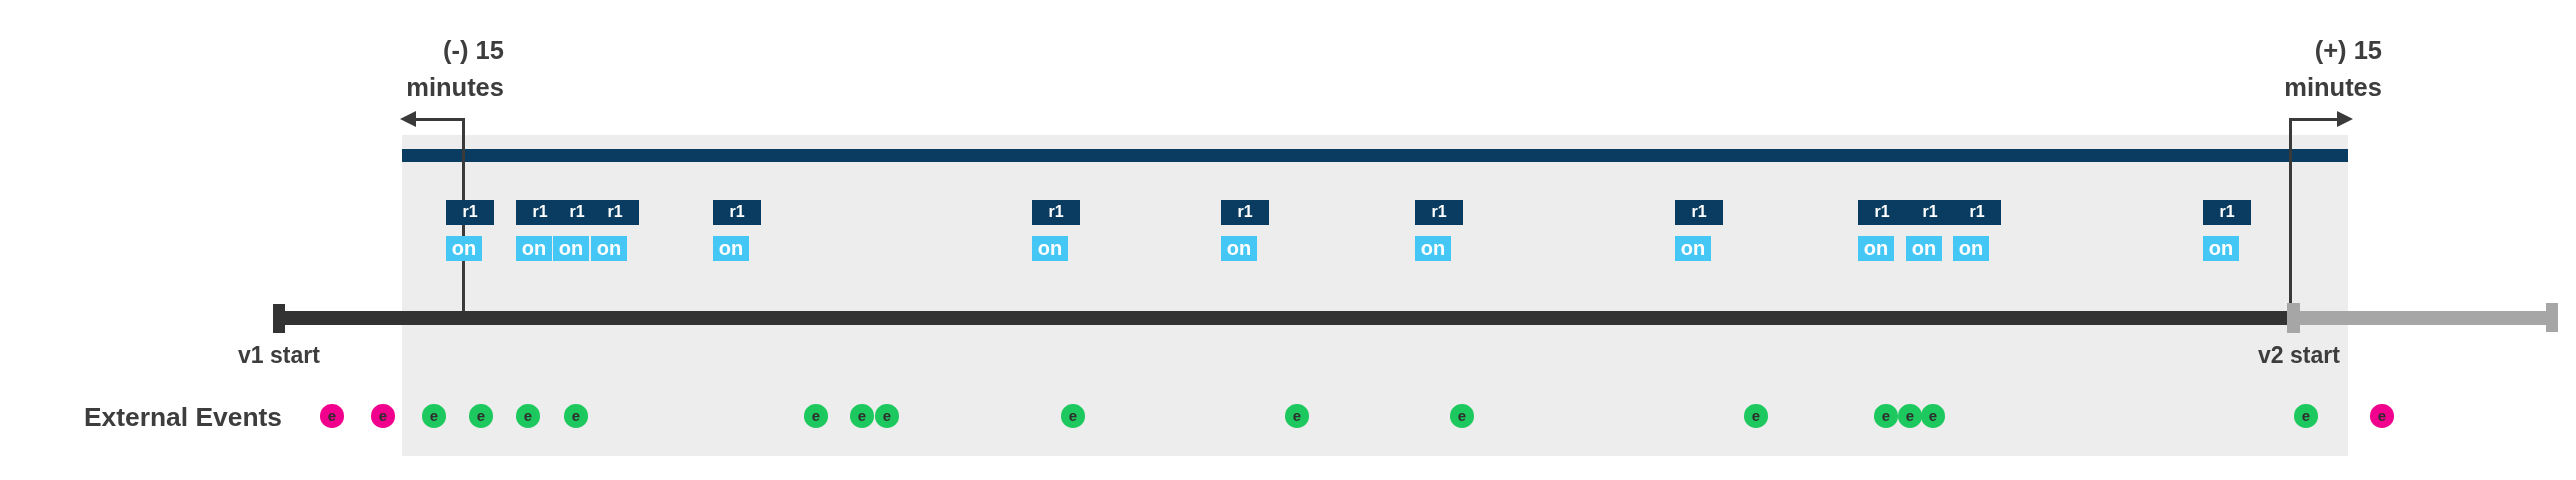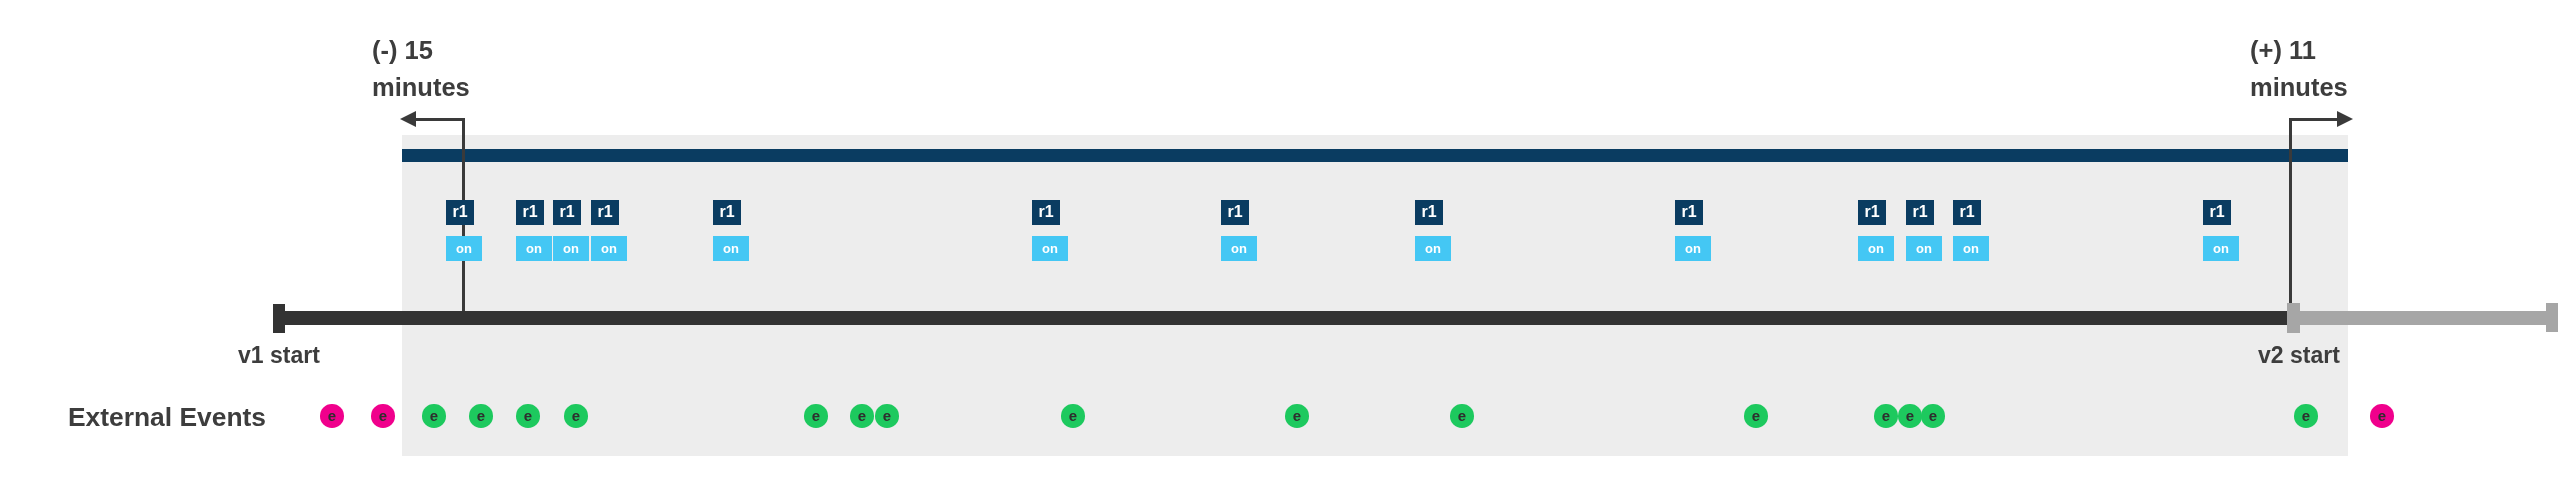--- a/index.html
+++ b/index.html
@@ -14,41 +14,41 @@
   
   .vline{width:2.8px;background:#3a3a3a;z-index:3;}
   .vline.left{left:462px;top:118px;height:206px;}
   .vline.right{left:2289px;top:118px;height:193px;}
   .hline{height:2.8px;background:#3a3a3a;z-index:3;}
   .hline.left{left:415px;top:118px;width:49px;}
   .hline.right{left:2291px;top:118px;width:47px;}
   .tri{width:0;height:0;z-index:3;}
   .tri.left{left:400px;top:111px;border-top:8.5px solid transparent;border-bottom:8.5px solid transparent;border-right:16px solid #3a3a3a;}
   .tri.right{left:2337px;top:111px;border-top:8.5px solid transparent;border-bottom:8.5px solid transparent;border-left:16px solid #3a3a3a;}
-  .window-label{top:32px;width:132px;text-align:left;font-size:25.5px;line-height:37px;font-weight:700;z-index:4;}
+  .window-label{top:32px;width:132px;text-align:right;font-size:25.5px;line-height:37px;font-weight:700;z-index:4;}
   .window-label.left{left:372px;}
   .window-label.right{left:2250px;}
   
   .row-label{left:0;width:266px;text-align:right;font-size:26.4px;font-weight:700;line-height:30px;z-index:4;}
   .row-label.impression{top:209px;}
-  .row-label.external{top:402px;}
+  .row-label.external{top:402px;margin-left:16px;}
   
   .tl-dark{left:273px;top:311px;width:2020px;height:14px;background:#333333;z-index:4;}
   .tl-cap-start{left:273px;top:304px;width:12.3px;height:29px;background:#333333;z-index:4;}
   .tl-grey{left:2293px;top:311px;width:256px;height:14px;background:#a6a6a6;z-index:4;}
   .tl-cap-v2{left:2287px;top:303px;width:13.2px;height:30px;background:#a6a6a6;z-index:5;}
   .tl-cap-end{left:2546px;top:303px;width:12.3px;height:29px;background:#a6a6a6;z-index:4;}
   .start-label{width:170px;text-align:center;font-size:23px;font-weight:700;line-height:28px;top:341px;z-index:4;}
   .start-label.v1{left:194px;}
   .start-label.v2{left:2214px;}
   
   .imp-group{position:absolute;top:200px;width:36px;z-index:5;}
-  .r1-box{width:28px;height:24.5px;background:#0a3c61;color:#ffffff;font-size:16px;font-weight:700;
+  .r1-box{width:48px;height:24.5px;background:#0a3c61;color:#ffffff;font-size:16px;font-weight:700;
           text-align:center;line-height:24.5px;}
-  .on-box{margin-top:11.3px;width:36px;height:25.5px;background:#44c7f4;color:#ffffff;font-size:13px;font-weight:700;
+  .on-box{margin-top:11.3px;width:36px;height:25.5px;background:#44c7f4;color:#ffffff;font-size:20px;font-weight:700;
           text-align:center;line-height:25.5px;}
   
   .dot{position:absolute;top:404px;width:23.6px;height:23.6px;border-radius:50%;z-index:5;
        color:#2e2e2e;font-size:15px;font-weight:700;text-align:center;line-height:23.6px;}
   .dot.pink{background:#f0008c;}
   .dot.green{background:#1dc95e;}
 </style>
 </head>
 <body>
 
@@ -59,21 +59,21 @@
 
   <div class="abs window-label left">
     <div>(-) 15</div>
     <div>minutes</div>
   </div>
   <div class="abs tri left"></div>
   <div class="abs hline left"></div>
   <div class="abs vline left"></div>
 
   <div class="abs window-label right">
-    <div>(+) 11</div>
+    <div>(+) 15</div>
     <div>minutes</div>
   </div>
   <div class="abs hline right"></div>
   <div class="abs tri right"></div>
   <div class="abs vline right"></div>
 
   <div class="abs row-label external">External Events</div>
 
   <div>
       <div class="imp-group" style="left: 446px;">

